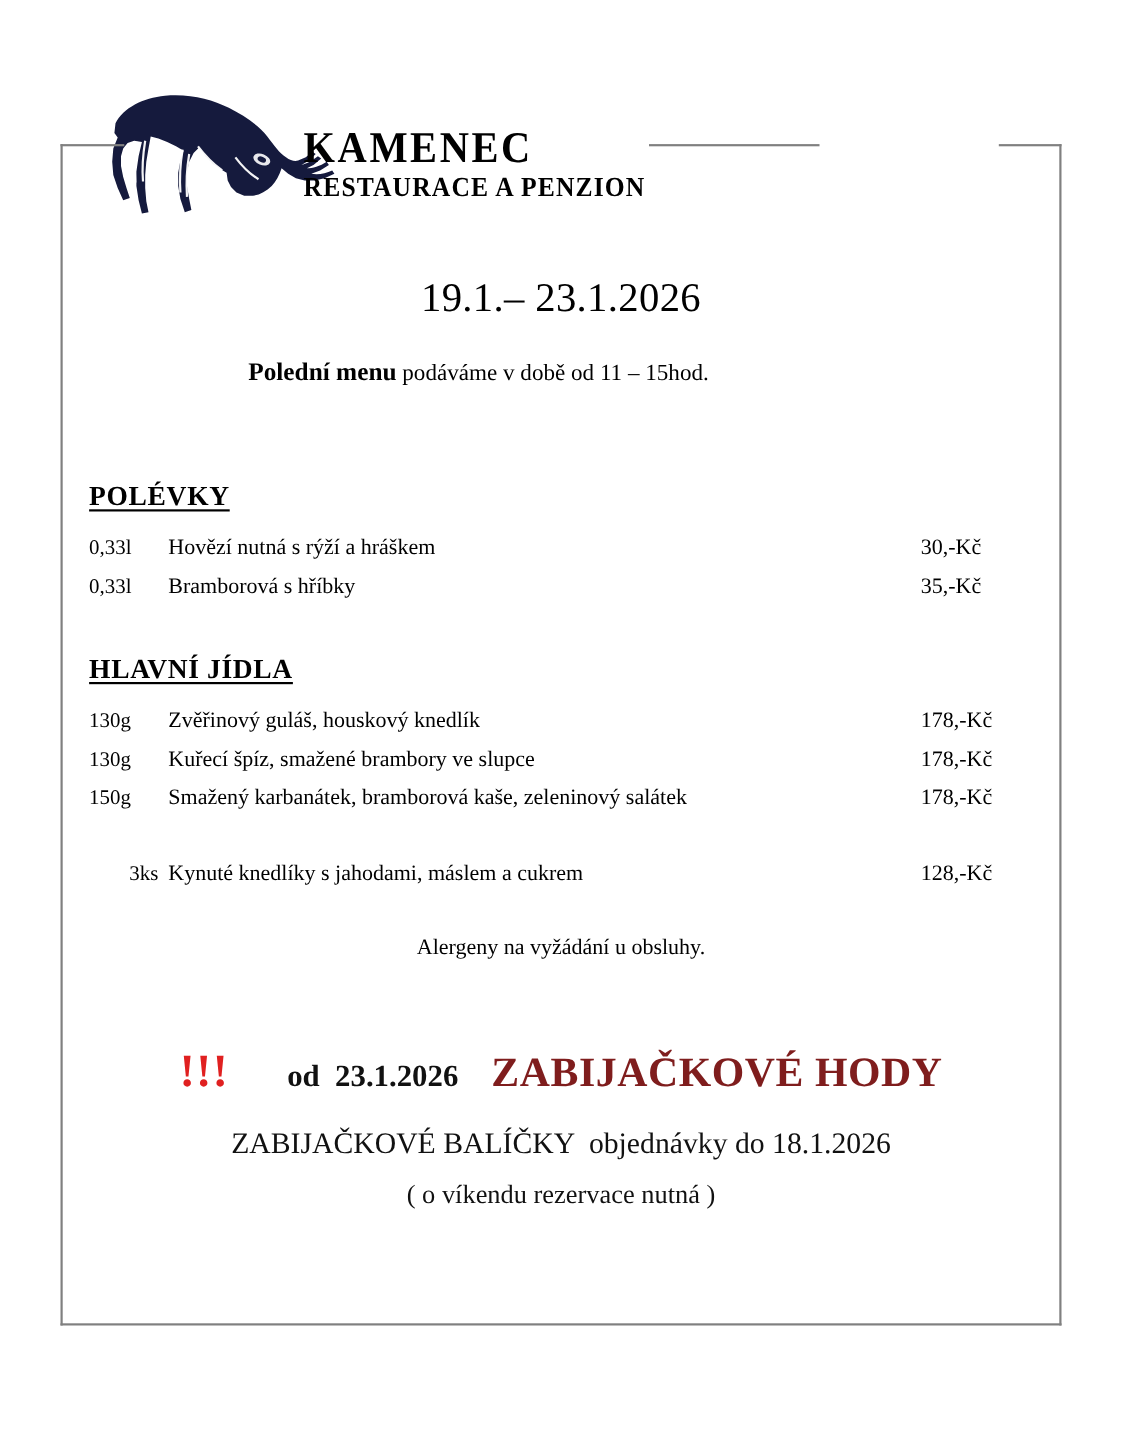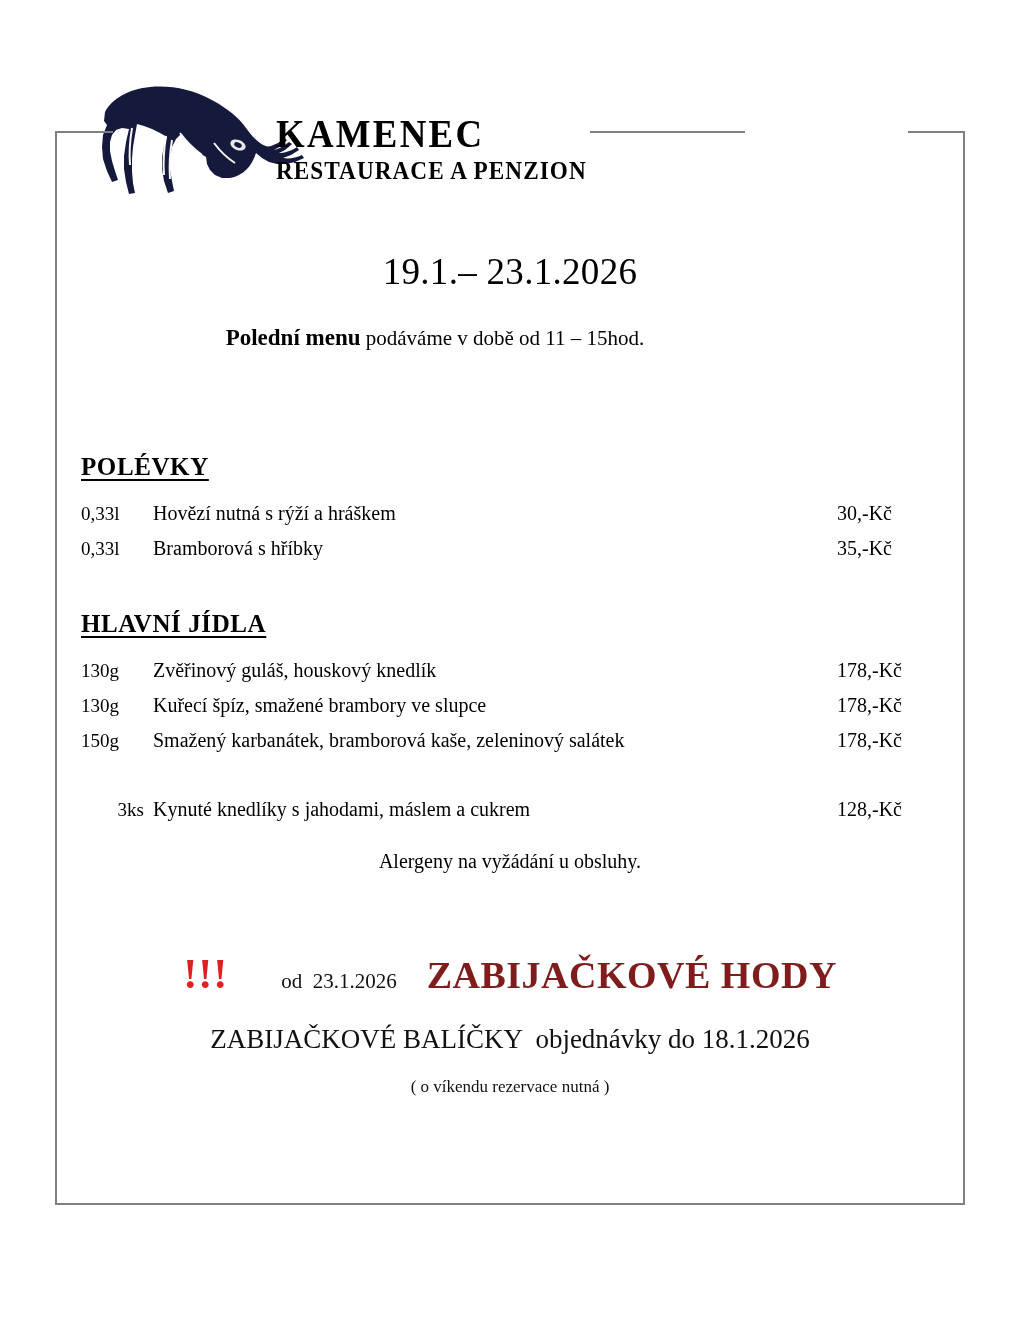--- a/index.html
+++ b/index.html
@@ -128,21 +128,21 @@
   }
   #section-soups { top: 307px; }
   #section-mains { top: 464px; }
 
   .section-title {
     font-size: 25px;
     font-weight: bold;
     letter-spacing: 0.6px;
     text-decoration: underline;
     text-underline-offset: 4px;
-    margin: 15px 0 15px 0;
+    margin: 0 0 15px 0;
     display: block;
     width: max-content;
   }
 
   .menu-row {
     display: flex;
     align-items: baseline;
     height: 35px;
     font-size: 20px;
     line-height: 35px;
@@ -185,44 +185,45 @@
     gap: 0px;
   }
   #promo-bangs {
     color: #e02020;
     font-weight: bold;
     font-size: 42px;
     line-height: 46px;
     letter-spacing: 1px;
   }
   #promo-from {
-    font-size: 21px;
+    font-size: 28px;
     color: #111;
     padding-left: 53px;
     padding-right: 30px;
     white-space: pre;
+    font-weight: bold;
   }
   #promo-title {
     color: #7f1d1d;
     font-weight: bold;
     font-size: 38px;
     line-height: 46px;
     letter-spacing: 0.5px;
   }
   #promo-packages {
     text-align: center;
     font-size: 27px;
     line-height: 34px;
     margin-top: 24px;
     color: #111;
     white-space: pre;
   }
   #promo-reservation {
     text-align: center;
-    font-size: 17px;
+    font-size: 24px;
     line-height: 30px;
     margin-top: 16px;
     color: #111;
   }
 </style>
 </head>
 <body>
 
 <div id="header">
 

